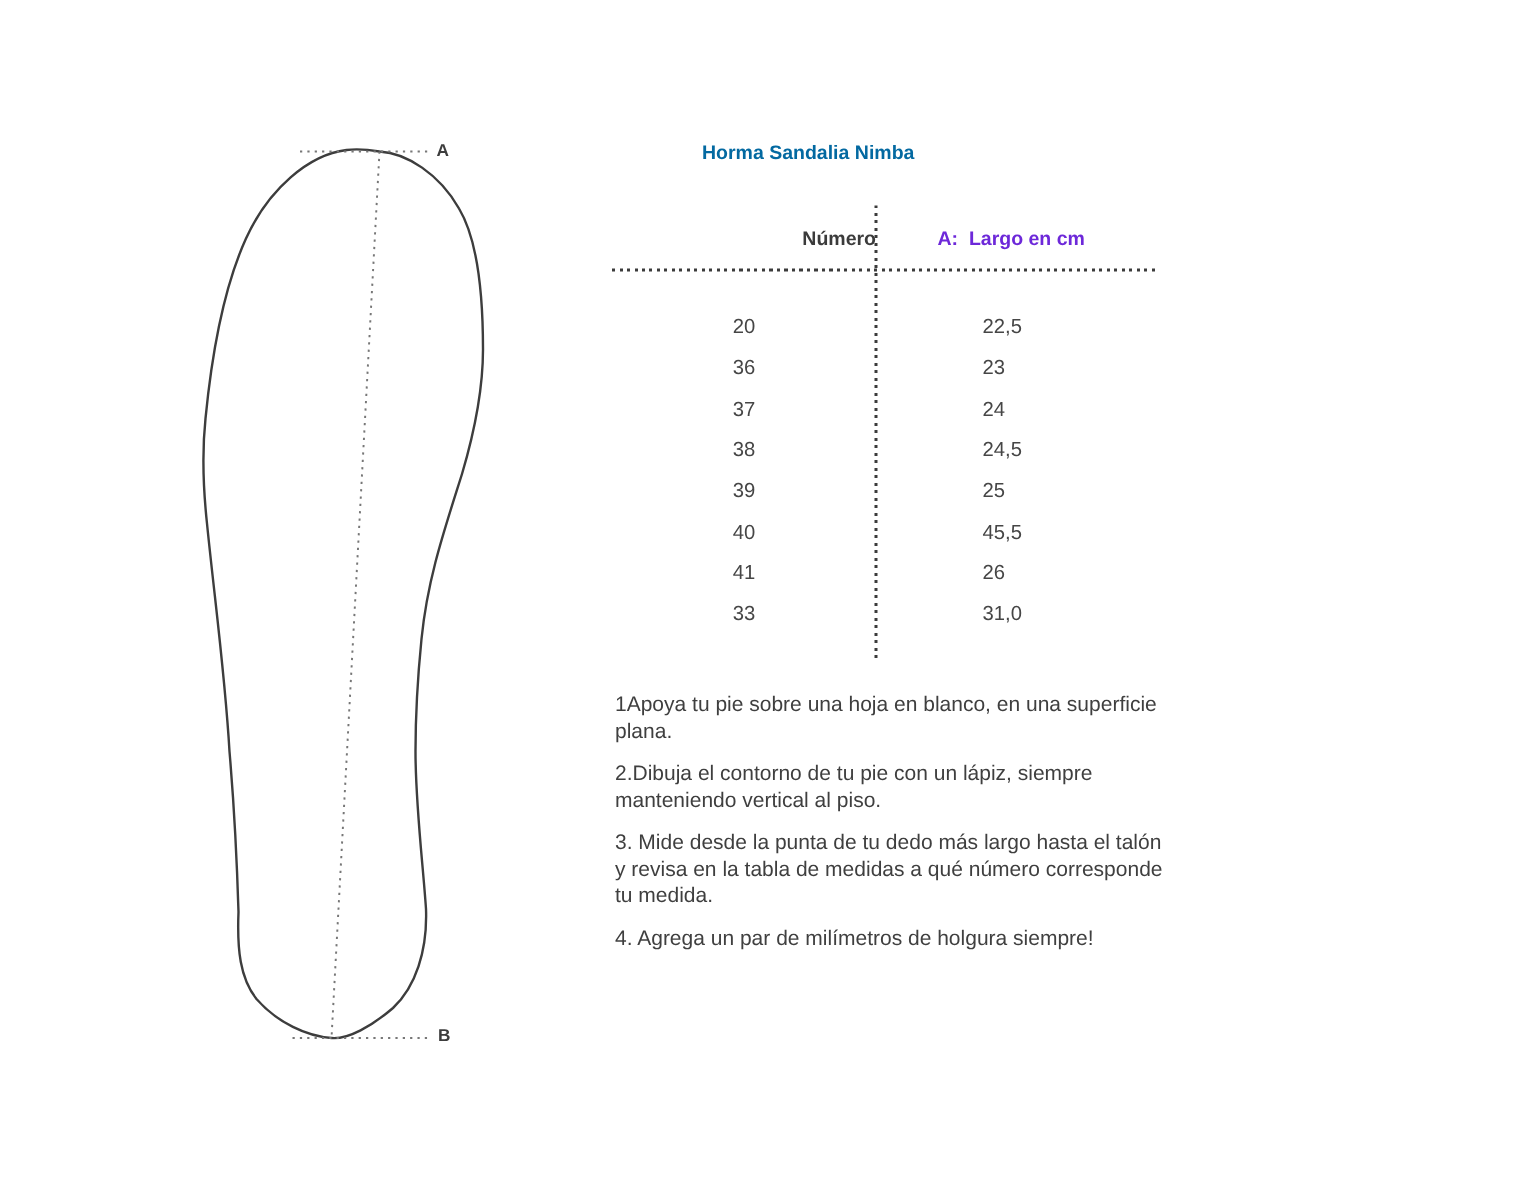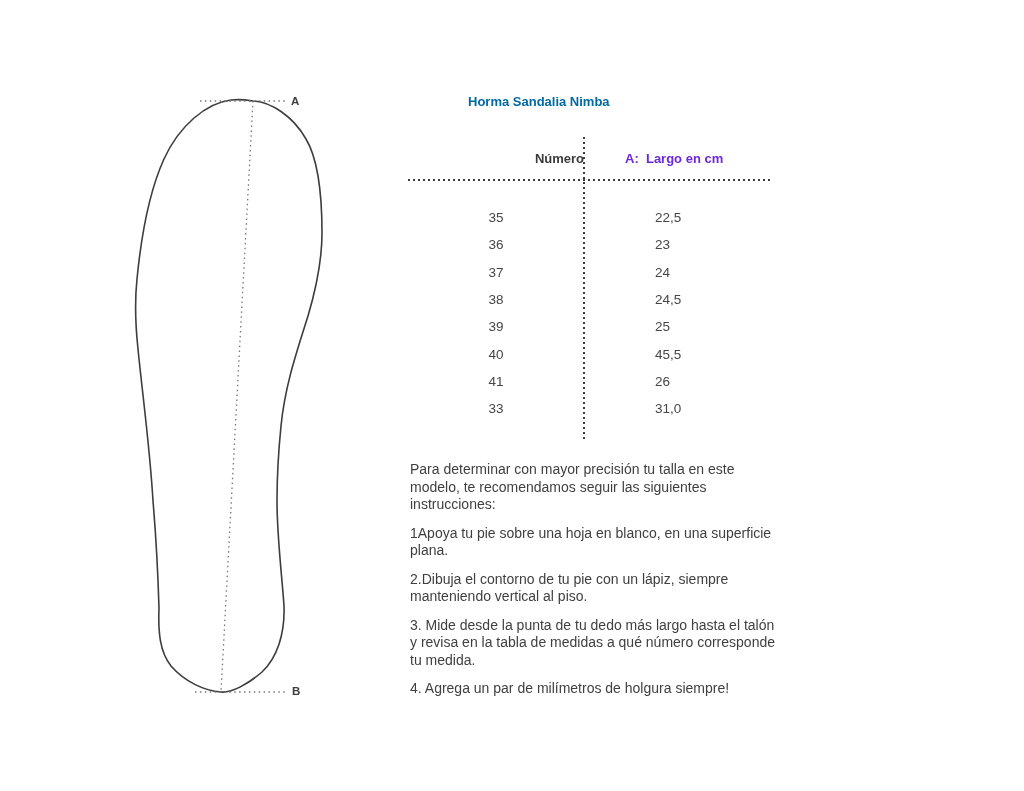--- a/index.html
+++ b/index.html
@@ -144,21 +144,21 @@
   <span class="marker-label marker-b">B</span>
 
   <div class="size-table">
     <div class="table-title">Horma Sandalia Nimba</div>
     <div class="col1-header">Número</div>
     <div class="col2-header">A:  Largo en cm</div>
     <div class="dotted-h"></div>
     <div class="dotted-v"></div>
     <div class="rows">
       <div class="t-row">
-        <span class="c1">35</span>
+        <span class="c1">20</span>
         <span class="c2">22,5</span>
       </div>
       <div class="t-row">
         <span class="c1">36</span>
         <span class="c2">23</span>
       </div>
       <div class="t-row">
         <span class="c1">37</span>
         <span class="c2">24</span>
       </div>
@@ -179,20 +179,19 @@
         <span class="c2">26</span>
       </div>
       <div class="t-row">
         <span class="c1">33</span>
         <span class="c2">31,0</span>
       </div>
     </div>
   </div>
 
   <div class="instructions">
-    <p>Para determinar con mayor precisión tu talla en este modelo, te recomendamos seguir las siguientes instrucciones:</p>
     <p>1Apoya tu pie sobre una hoja en blanco, en una superficie plana.</p>
     <p>2.Dibuja el contorno de tu pie con un lápiz, siempre manteniendo vertical al piso.</p>
     <p>3. Mide desde la punta de tu dedo más largo hasta el talón y revisa en la tabla de medidas a qué número corresponde tu medida.</p>
     <p><span>4. </span><span class="highlight">Agrega un par de milímetros de holgura siempre!</span></p>
   </div>
 
 </div>
 
 </body></html>

